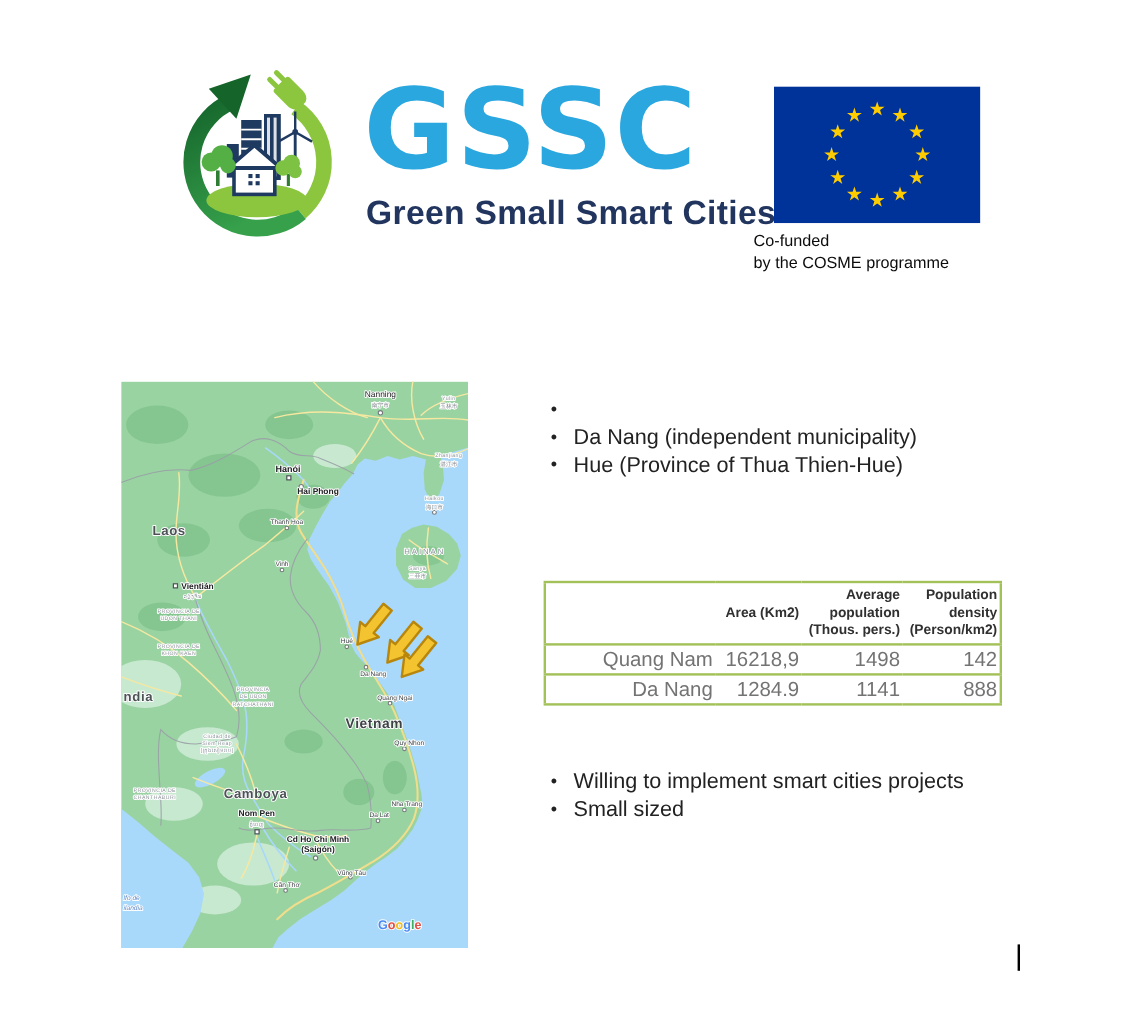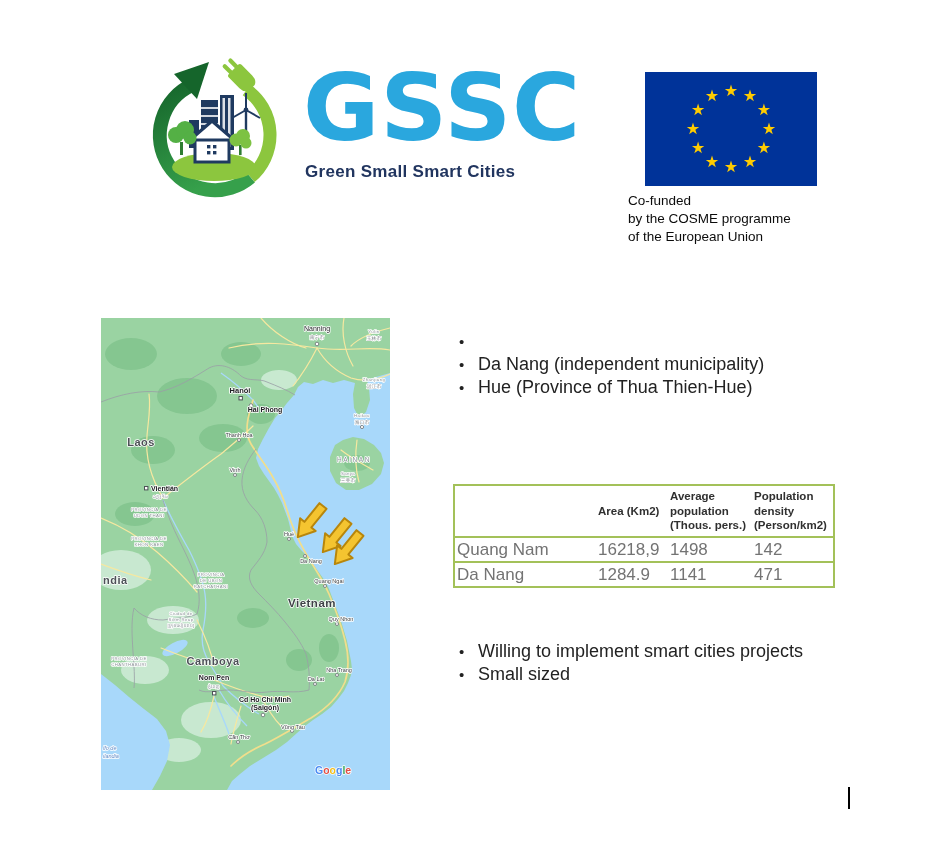--- a/index.html
+++ b/index.html
@@ -13,35 +13,35 @@
   html,body{background:#ffffff;}
   body{width:950px;height:859px;position:relative;font-family:"Liberation Sans",sans-serif;overflow:hidden;}
   .page{position:absolute;inset:0;background:#fff;}
 
   
   .gssc-logo{position:absolute;left:143px;top:48px;width:460px;height:160px;}
   .gssc-mark{position:absolute;left:0;top:2px;width:150px;height:155px;}
   .gssc-acronym{position:absolute;left:160px;top:14px;font-family:"DejaVu Sans",sans-serif;
     font-size:93px;font-weight:800;line-height:1.0;color:var(--gssc-blue);letter-spacing:1px;text-align:center;}
   .gssc-tagline{position:absolute;left:162px;top:114px;font-family:"Liberation Sans",sans-serif;
-    font-size:17px;font-weight:700;color:var(--gssc-navy);letter-spacing:0.3px;white-space:nowrap;}
+    font-size:28px;font-weight:700;color:var(--gssc-navy);letter-spacing:0.3px;white-space:nowrap;}
 
   .eu-block{position:absolute;left:628px;top:46px;width:206px;text-align:left;margin-top:26px;}
   .eu-flag{display:block;margin:0 auto;width:172px;height:114px;}
   .eu-caption{margin-top:6px;font-size:13.5px;line-height:1.35;color:#0c0c0c;}
 
   
   .right-col{position:absolute;left:453px;top:330px;width:400px;}
   .bullet-list{list-style:none;}
   .bullet-list li{display:flex;font-size:18px;line-height:23px;color:var(--text-dark);}
   .bullet-list .marker{width:25px;flex:0 0 25px;text-align:left;padding-left:6px;font-size:15px;}
   .stats-table-wrap{margin-top:85px;}
   table.stats{border-collapse:collapse;width:374px;table-layout:fixed;border:2px solid var(--accent);}
   table.stats td,table.stats th{border-top:2px solid var(--accent);border-bottom:2px solid var(--accent);
-    text-align:left;vertical-align:middle;padding:0 2px;}
+    text-align:right;vertical-align:middle;padding:0 2px;}
   table.stats th{height:52px;font-size:11.5px;line-height:1.25;font-weight:700;color:#303030;}
   table.stats td{height:25px;font-size:17px;color:#737373;}
   .col-name{width:142px;} .col-area{width:72px;} .col-pop{width:84px;} .col-den{width:82px;}
   .chars-list{margin-top:52px;}
 
   
   .map{position:absolute;left:101px;top:318px;width:289px;height:472px;}
   .map text{font-family:"Liberation Sans",sans-serif;paint-order:stroke;stroke:#ffffff;stroke-width:1.6px;stroke-linejoin:round;}
   .lbl-country{font-size:11px;font-weight:700;fill:#4C5156;letter-spacing:0.5px;}
   .lbl-city{font-size:7px;fill:#202124;}
@@ -150,21 +150,20 @@
       <use href="#star" x="86" y="95"></use>
         <use href="#star" x="67" y="89.9"></use>
       <use href="#star" x="53.1" y="76"></use>
         <use href="#star" x="48" y="57"></use>
       <use href="#star" x="53.1" y="38"></use>
         <use href="#star" x="67" y="24.1"></use>
     </svg>
     <div class="eu-caption">
       <div>Co-funded</div>
       <div>by the COSME programme</div>
-      <div>of the European Union</div>
     </div>
   </div>
 
   <svg class="map" viewBox="0 0 289 472">
 
     <rect width="289" height="472" fill="#9AD3A2"></rect>
 
     <g>
       <g fill="#82C48E" opacity="0.85">
         <ellipse cx="30" cy="36" rx="26" ry="16"></ellipse>
@@ -351,21 +350,21 @@
           <tr>
             <td>Quang Nam</td>
             <td>16218,9</td>
             <td>1498</td>
             <td>142</td>
           </tr>
           <tr>
             <td>Da Nang</td>
             <td>1284.9</td>
             <td>1141</td>
-            <td>471</td>
+            <td>888</td>
           </tr>
         </tbody>
       </table>
     </div>
 
     <ul class="bullet-list chars-list">
       <li>
           <span class="marker">•</span>
           <span>Willing to implement smart cities projects</span>
         </li>

